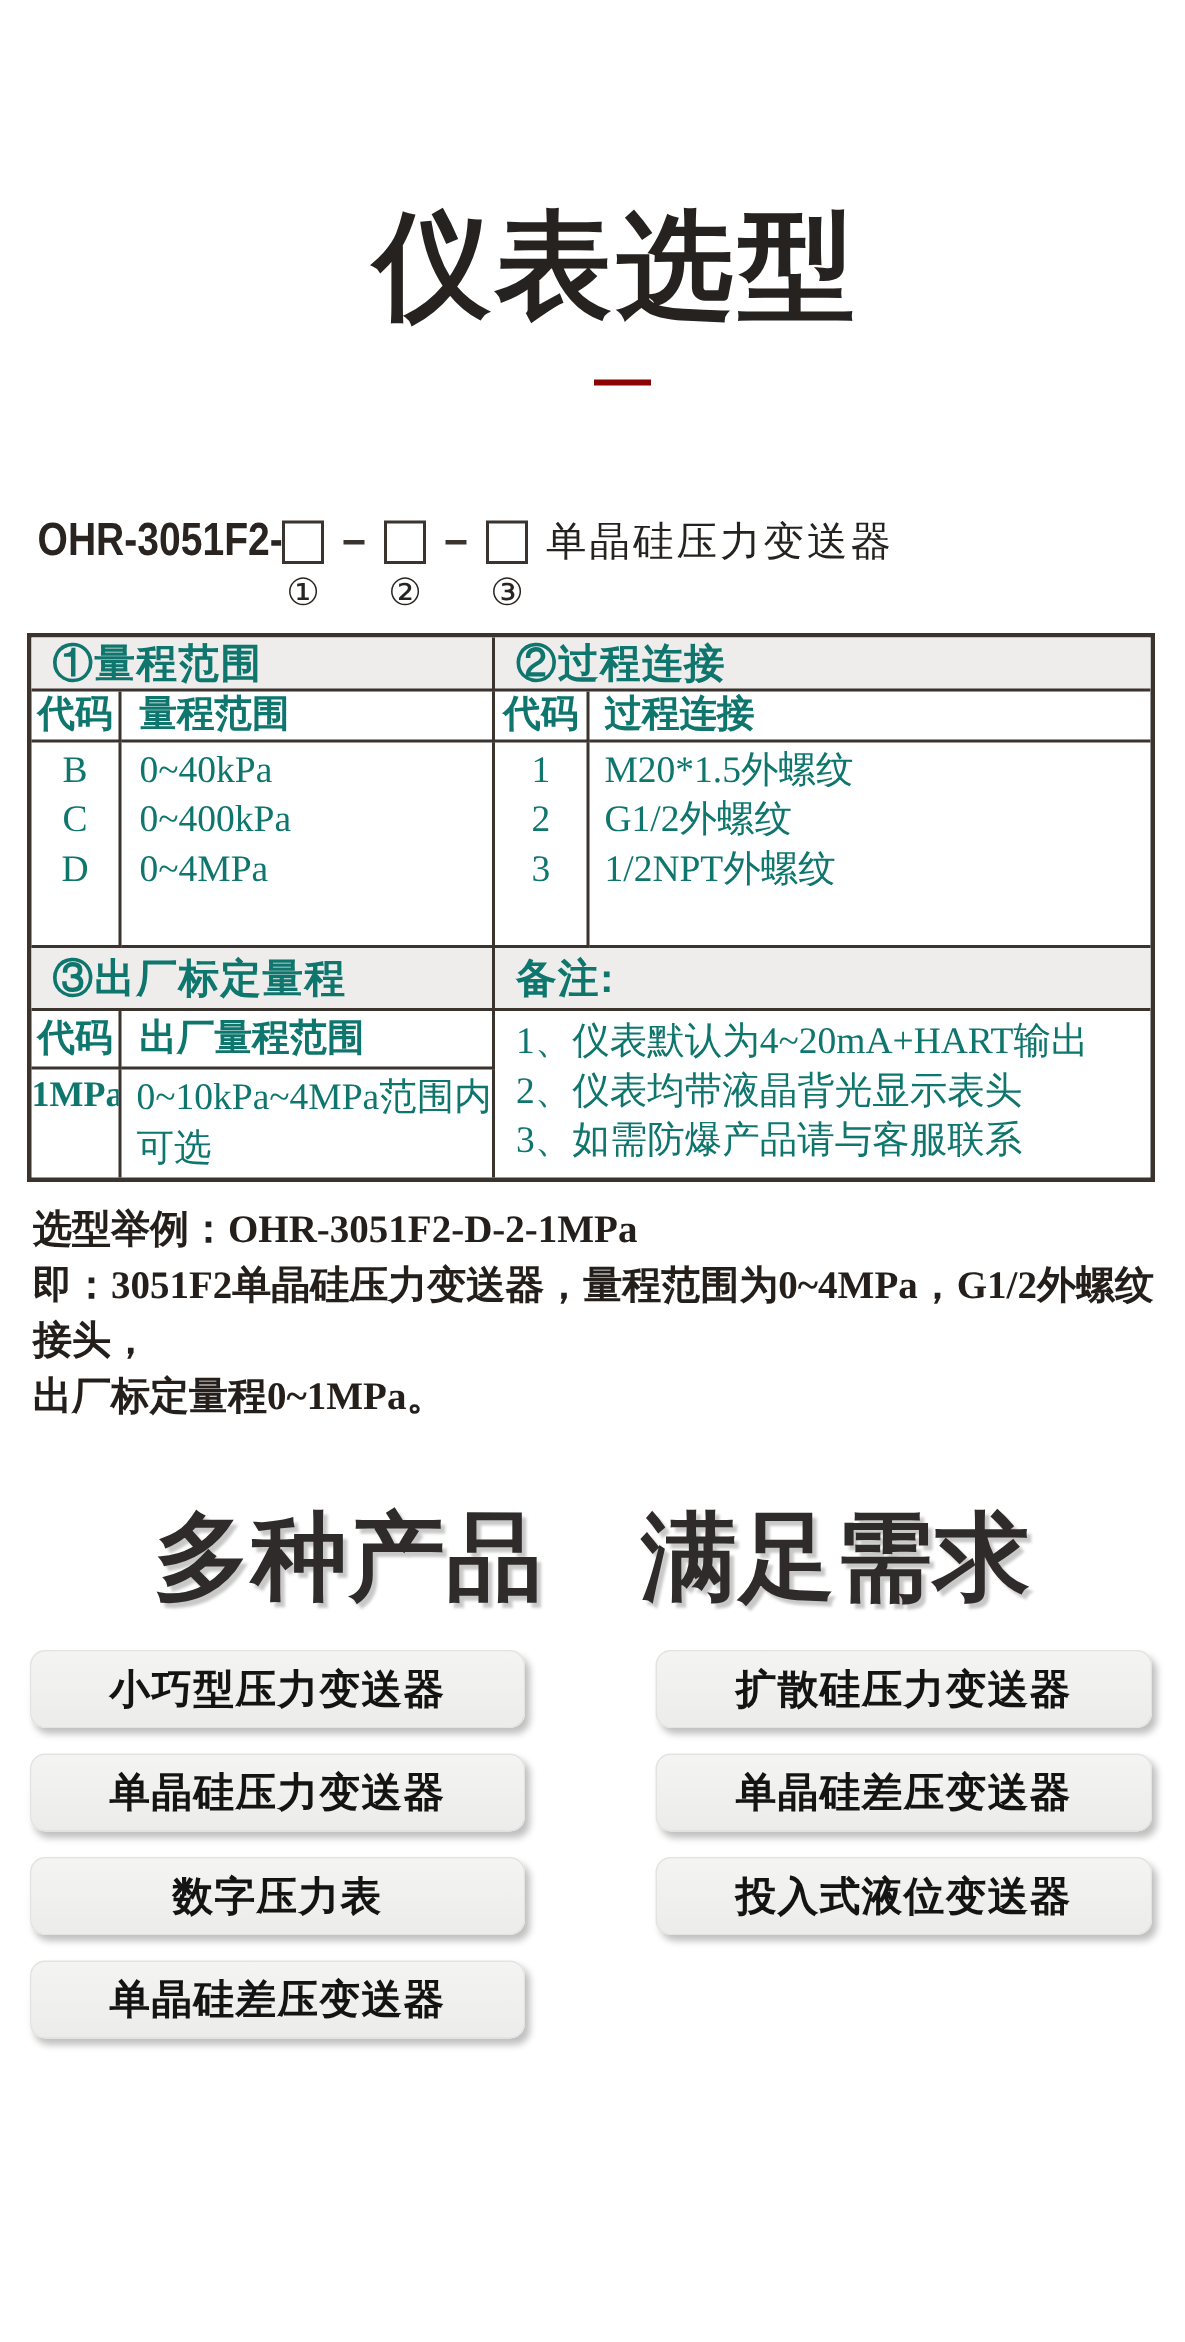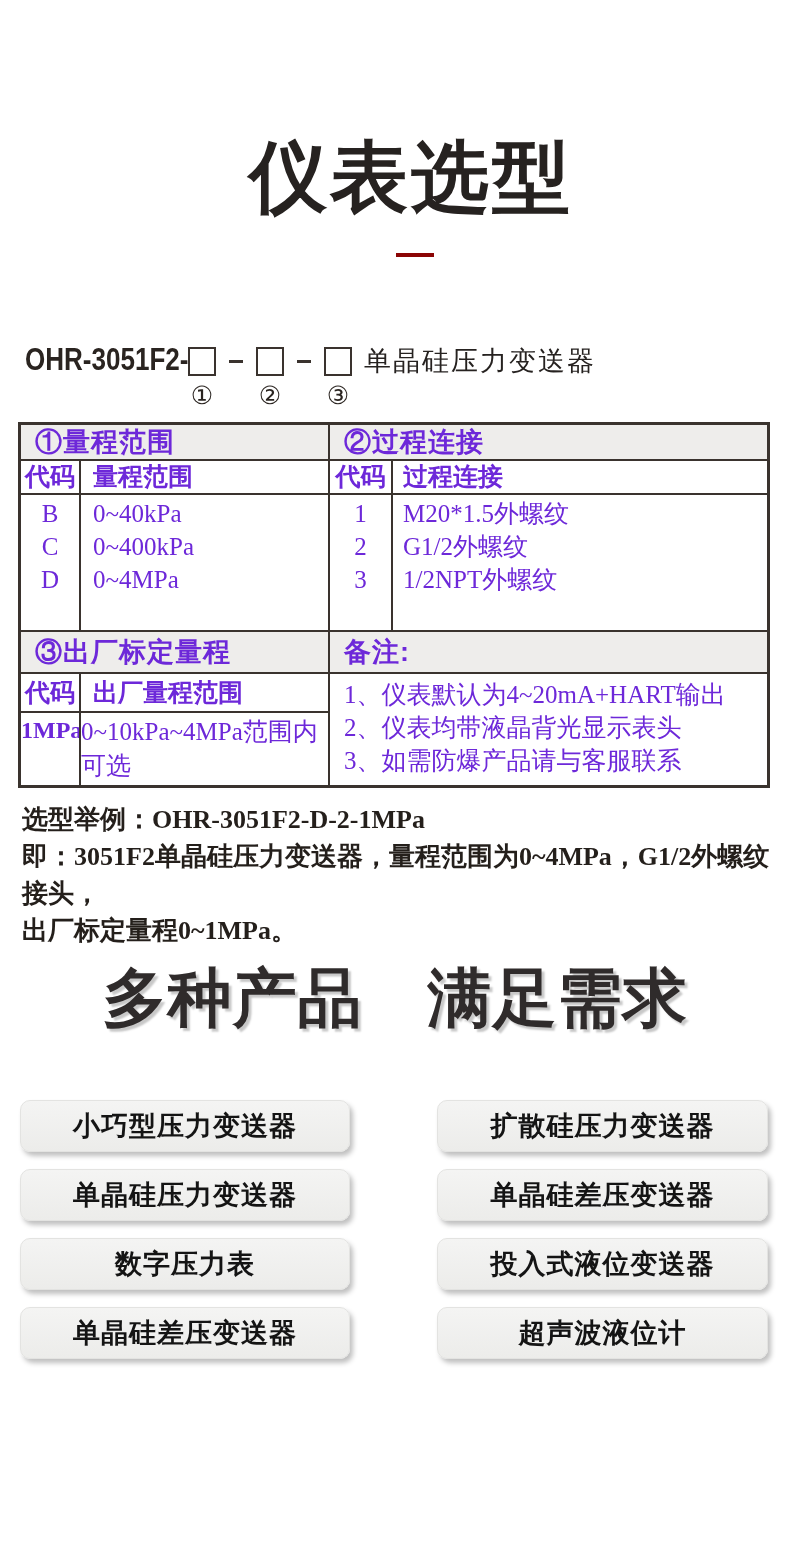--- a/index.html
+++ b/index.html
@@ -37,49 +37,49 @@
     font-family:"Liberation Serif","DejaVu Serif",serif; }
 
   
   .spec-table {
     position:absolute; left:18px; top:422px; width:752px; height:366px;
     box-sizing:border-box; border:3px solid #3a332e;
     display:grid;
     grid-template-columns:60px 249px 63px 374px;
     grid-template-rows:36px 34px 137px 42px 39px 72px;
     font-family:"Liberation Serif","DejaVu Serif",serif;
-    color:#6d28d9;
+    color:#0f766e;
   }
   .cell { box-sizing:border-box; overflow:hidden; }
   .br { border-right:2px solid #3a332e; }
   .bb { border-bottom:2px solid #3a332e; }
   .gray { background:#eeedeb; }
   .span2 { grid-column:span 2; }
   .sec-head {
     font-family:"Liberation Sans", sans-serif; font-weight:700;
     font-size:27px; line-height:34px; padding-left:14px; letter-spacing:1px;
   }
   .sub-head { font-weight:700; font-size:25px; line-height:32px; }
   .ctr { text-align:center; }
   .pl { padding-left:12px; }
   .stack { padding-top:2px; }
   .stack div { height:33px; line-height:33px; font-size:25px; white-space:nowrap; }
   .notes-cell { grid-column:3 / 5; grid-row:5 / 7; padding:4px 0 0 14px; }
   .notes-cell div { height:33px; line-height:33px; font-size:25px; white-space:nowrap; }
   .factory-code { font-weight:700; font-size:24px; line-height:34px; text-align:center; }
-  .factory-val { font-size:25px; line-height:34px; padding-top:2px; }
+  .factory-val { padding-left:10px; font-size:25px; line-height:34px; padding-top:2px; }
 
   
   .example { position:absolute; left:22px; top:801px; font-family:"Liberation Serif","DejaVu Serif",serif; color:#241f1b; }
   .example .l1 { font-size:26px; line-height:37px; font-weight:700; }
   .example .l2, .example .l3 { font-size:26px; line-height:37px; font-weight:600; }
 
   
   .products-heading {
-    position:absolute; top:963px; left:0; width:100%; margin:0;
+    position:absolute; top:1003px; left:0; width:100%; margin:0;
     text-align:center; font-size:64px; line-height:70px; font-weight:900;
     letter-spacing:1px; color:#2f2b2b;
     text-shadow:3px 3px 2px #c8c8c8;
   }
   .products-grid {
     position:absolute; left:20px; top:1100px; width:748px;
     display:grid; grid-template-columns:330px 331px;
     column-gap:87px; row-gap:17px; grid-auto-rows:52px;
   }
   .product-btn {
@@ -171,16 +171,15 @@
   <h2 class="products-heading">多种产品　满足需求</h2>
 
   <div class="products-grid">
     <div class="product-btn">小巧型压力变送器</div>
     <div class="product-btn">扩散硅压力变送器</div>
     <div class="product-btn">单晶硅压力变送器</div>
     <div class="product-btn">单晶硅差压变送器</div>
     <div class="product-btn">数字压力表</div>
     <div class="product-btn">投入式液位变送器</div>
     <div class="product-btn">单晶硅差压变送器</div>
-    <div class="product-btn">超声波液位计</div>
   </div>
 
 </div>
 
 </body></html>

